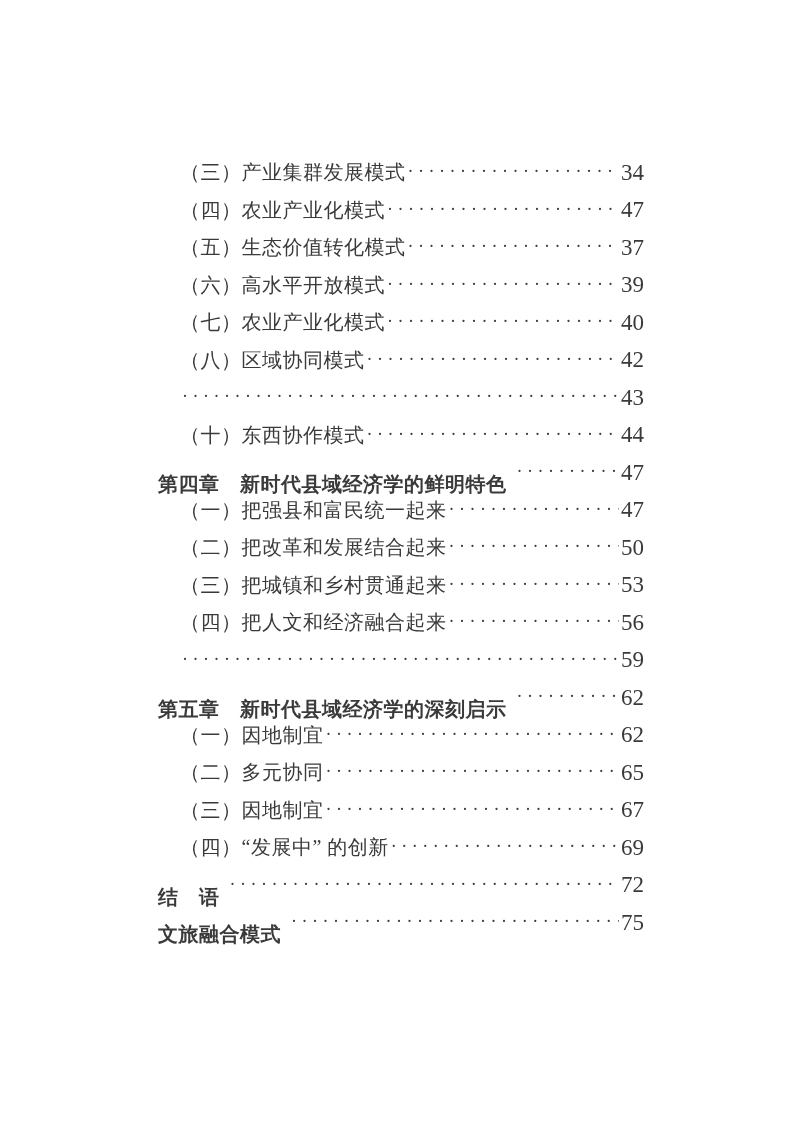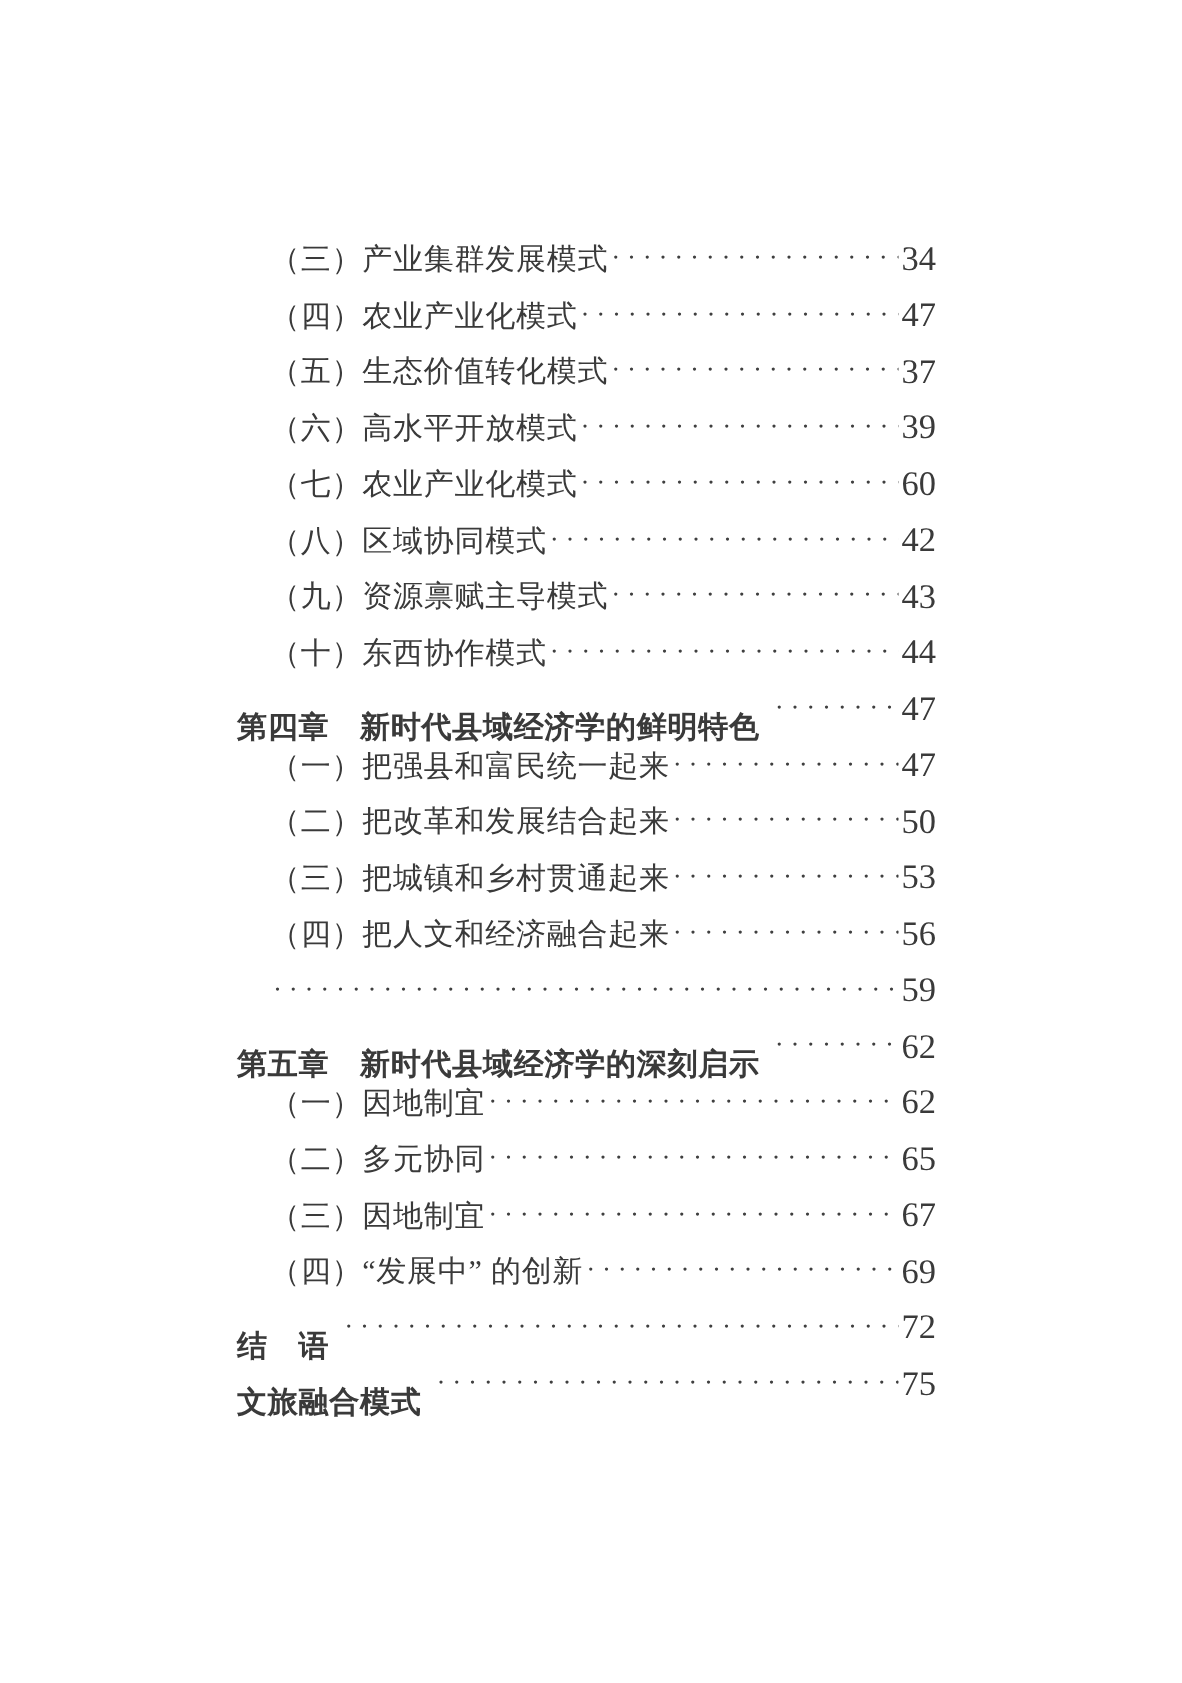--- a/index.html
+++ b/index.html
@@ -10,21 +10,21 @@
     width: 788px;
     height: 1122px;
     background: #ffffff;
     position: relative;
     overflow: hidden;
     font-family: "Liberation Serif", "DejaVu Serif", serif;
   }
   .page {
     position: absolute;
     left: 158px;
-    right: 164px;
+    right: 144px;
     top: 154px;
   }
   .toc-row {
     display: flex;
     align-items: center;
     height: 37.5px;
     color: #3a3a3a;
     font-size: 20px;
   }
   .toc-row.sub {
@@ -86,31 +86,30 @@
 
   <div class="toc-row sub">
     <span class="label">（六）高水平开放模式</span>
     <span class="dots"></span>
     <span class="pagenum">39</span>
   </div>
 
   <div class="toc-row sub">
     <span class="label">（七）农业产业化模式</span>
     <span class="dots"></span>
-    <span class="pagenum">60</span>
+    <span class="pagenum">40</span>
   </div>
 
   <div class="toc-row sub">
     <span class="label">（八）区域协同模式</span>
     <span class="dots"></span>
     <span class="pagenum">42</span>
   </div>
 
   <div class="toc-row sub">
-    <span class="label">（九）资源禀赋主导模式</span>
     <span class="dots"></span>
     <span class="pagenum">43</span>
   </div>
 
   <div class="toc-row sub">
     <span class="label">（十）东西协作模式</span>
     <span class="dots"></span>
     <span class="pagenum">44</span>
   </div>
 

